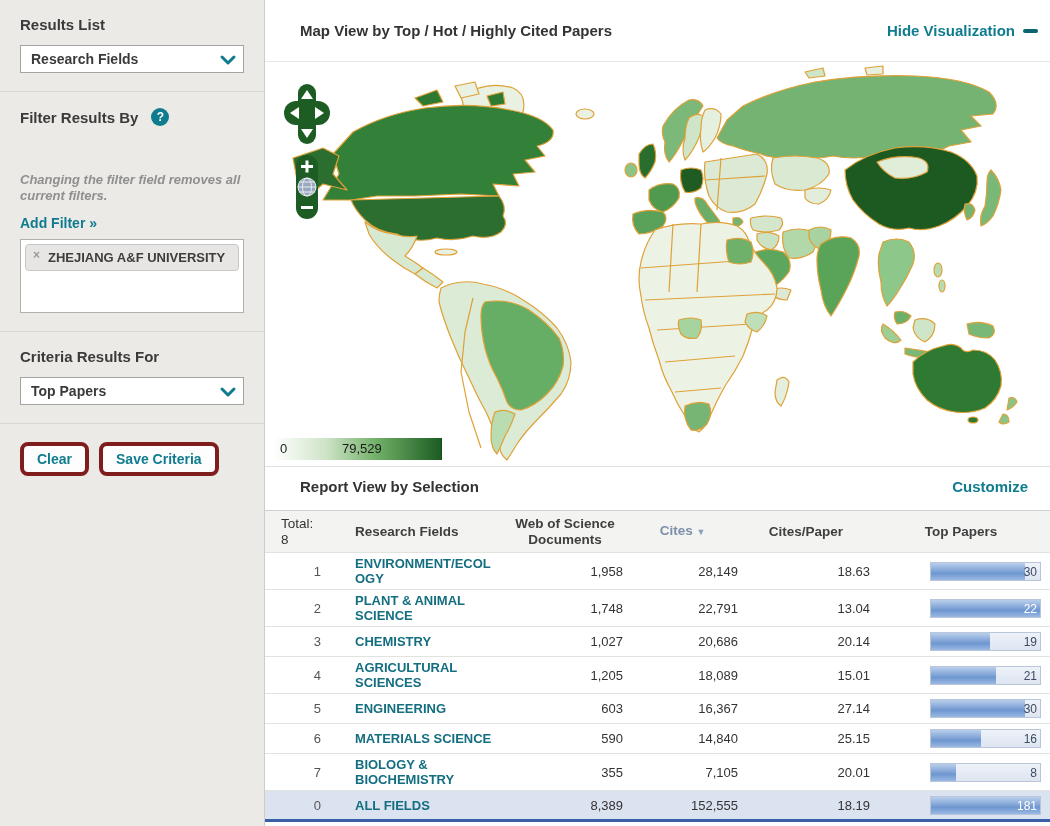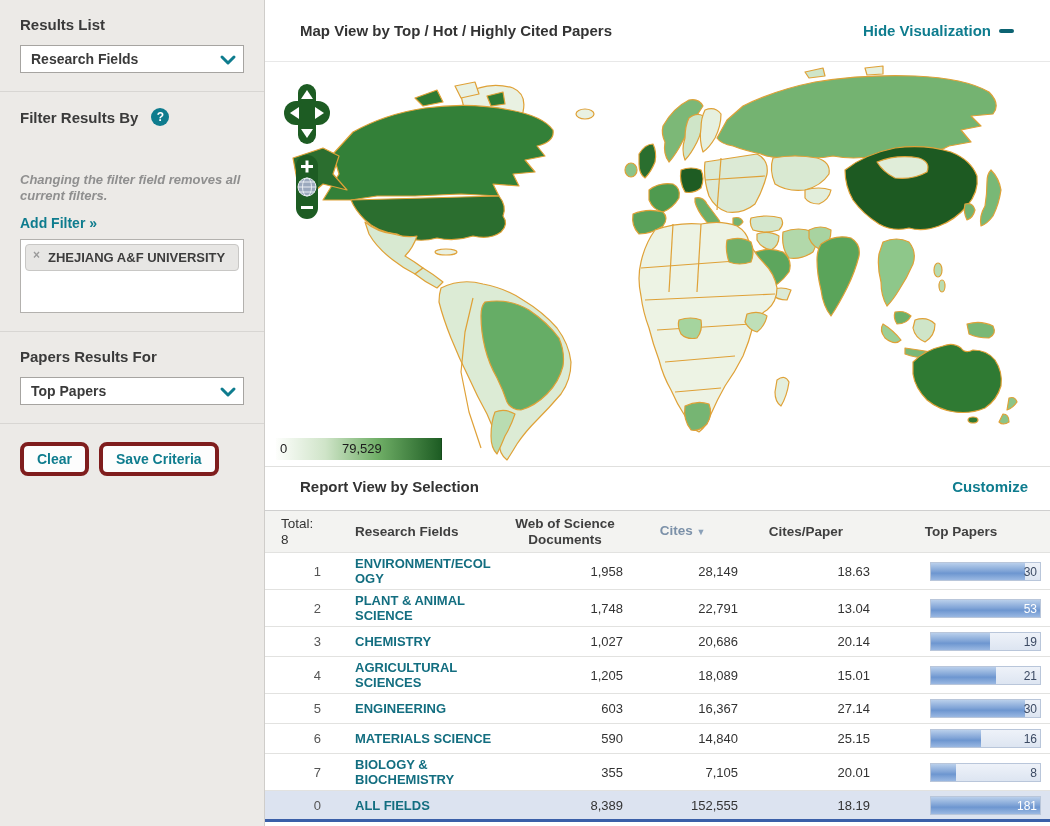--- a/index.html
+++ b/index.html
@@ -32,21 +32,21 @@
                    font-size:12px; cursor:pointer; }
   .filter-tag .tlabel { font-size:13px; font-weight:bold; color:#3d3d3d; line-height:15px; }
   .btnrow { display:flex; gap:10px; padding:18px 20px; }
   .btn { background:#fdfdfd; border:4px solid #7f1d1d; border-radius:8px;
          padding:5px 13px; font-size:14px; font-weight:bold; color:#0e7c8e; cursor:pointer;
          font-family:"Liberation Sans", sans-serif; }
 
   
   .main { position:absolute; left:265px; top:0; width:785px; height:826px; background:#fff; }
   .map-header { height:62px; display:flex; align-items:center; justify-content:space-between;
-                padding:0 36px 0 35px; border-bottom:1px solid #e8e8e8; }
+                padding:0 12px 0 35px; border-bottom:1px solid #e8e8e8; }
   .panel-title { font-size:15px; font-weight:bold; color:#333; }
   .tlink { font-size:15px; font-weight:bold; color:#0e7c8e; cursor:pointer;
            display:flex; align-items:center; gap:8px; text-decoration:none; }
   .minus-icon { display:inline-block; width:15px; height:4px; background:#0c6372;
                 border-radius:2px; }
 
   .map-area { position:relative; height:404px; }
   .map-area svg.world { position:absolute; inset:0; }
   .map-controls { position:absolute; left:18px; top:20px; width:48px; }
   .panpad { display:block; }
@@ -118,21 +118,21 @@
       <a class="addfilter">Add Filter »</a>
       <div class="filter-box">
         <div class="filter-tag">
           <span class="x">×</span>
           <span class="tlabel">ZHEJIANG A&amp;F UNIVERSITY</span>
         </div>
       </div>
     </div>
 
     <div class="side-section">
-      <div class="side-h">Papers Results For</div>
+      <div class="side-h">Criteria Results For</div>
       <div class="dropdown">
         <span class="val">Top Papers</span>
         <span class="chev">
           <svg width="18" height="14" viewBox="0 0 18 14">
             <polyline points="3,4 9,10 15,4" fill="none" stroke="#0e7c8e" stroke-width="3" stroke-linecap="round" stroke-linejoin="round"></polyline>
           </svg>
         </span>
       </div>
     </div>
 
@@ -328,21 +328,21 @@
 
       <tr>
         <td class="rank">2</td>
         <td class="field"><span>PLANT &amp; ANIMAL SCIENCE</span></td>
         <td class="num docs">1,748</td>
         <td class="num cites">22,791</td>
         <td class="num cpp">13.04</td>
         <td class="top">
           <div class="bar-track">
             <div class="bar-fill" style="width: 100%;"></div>
-            <span class="bar-num on-fill">53</span>
+            <span class="bar-num on-fill">22</span>
           </div>
         </td>
       </tr>
 
       <tr>
         <td class="rank">3</td>
         <td class="field"><span>CHEMISTRY</span></td>
         <td class="num docs">1,027</td>
         <td class="num cites">20,686</td>
         <td class="num cpp">20.14</td>

